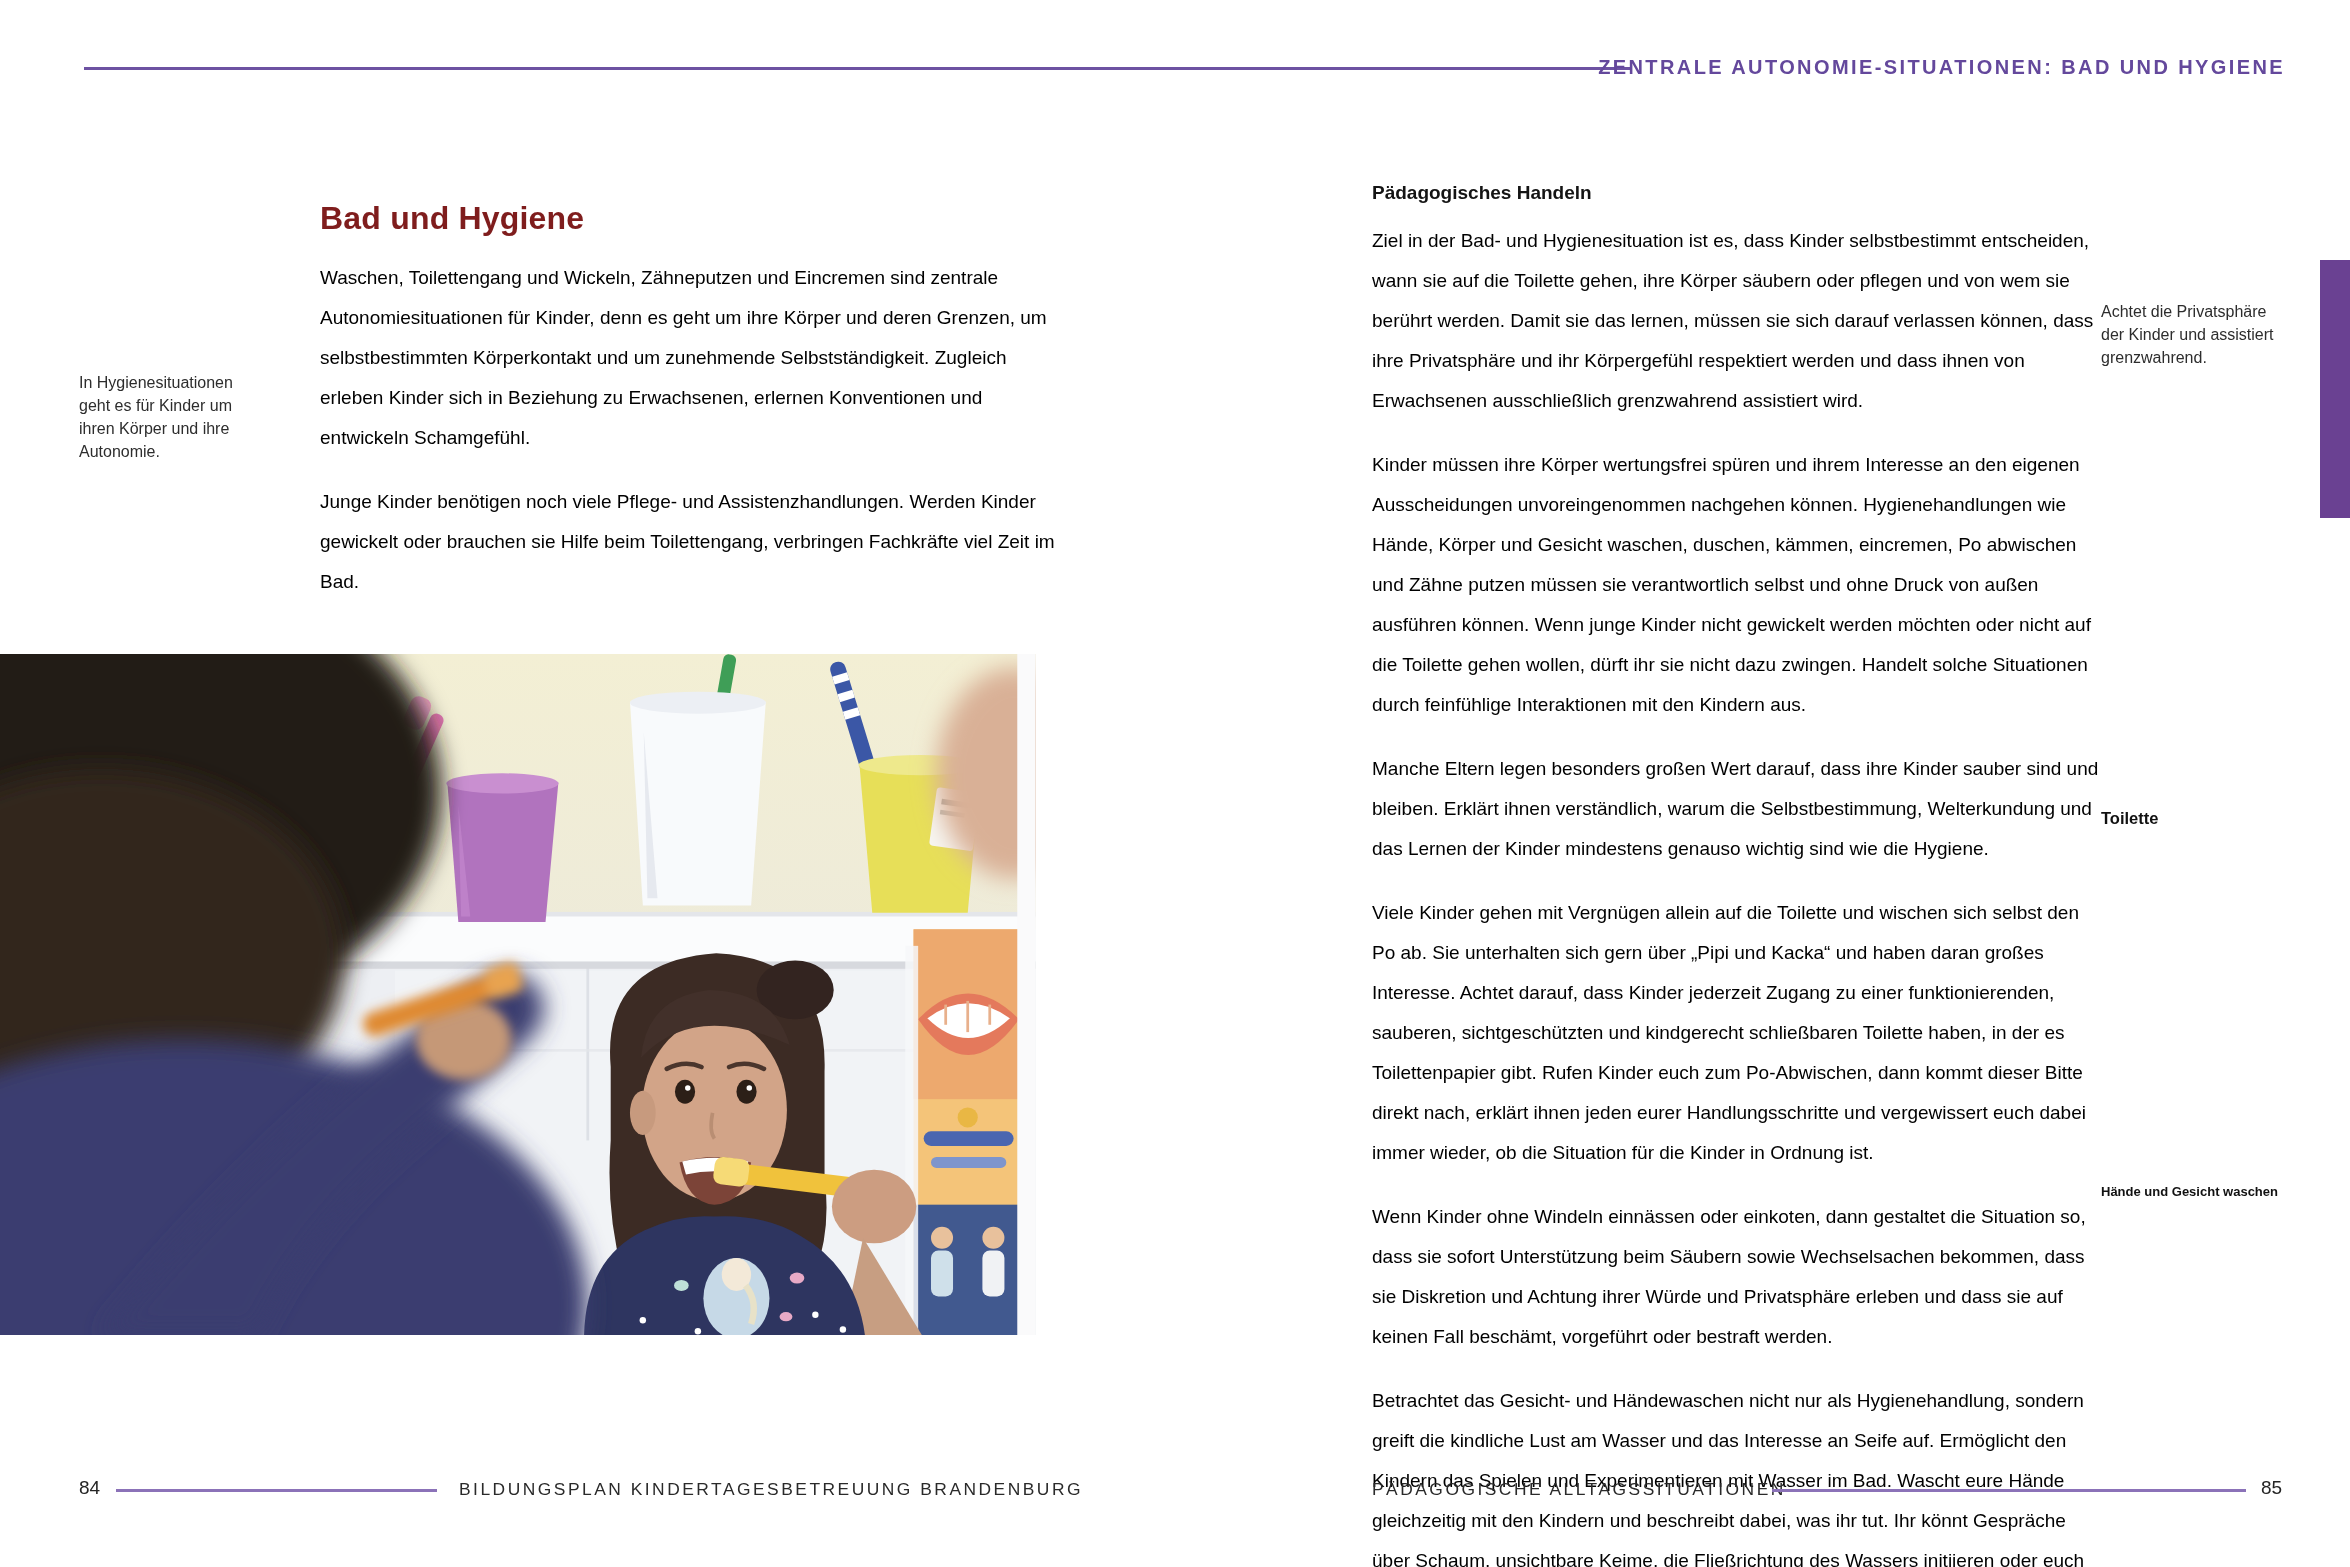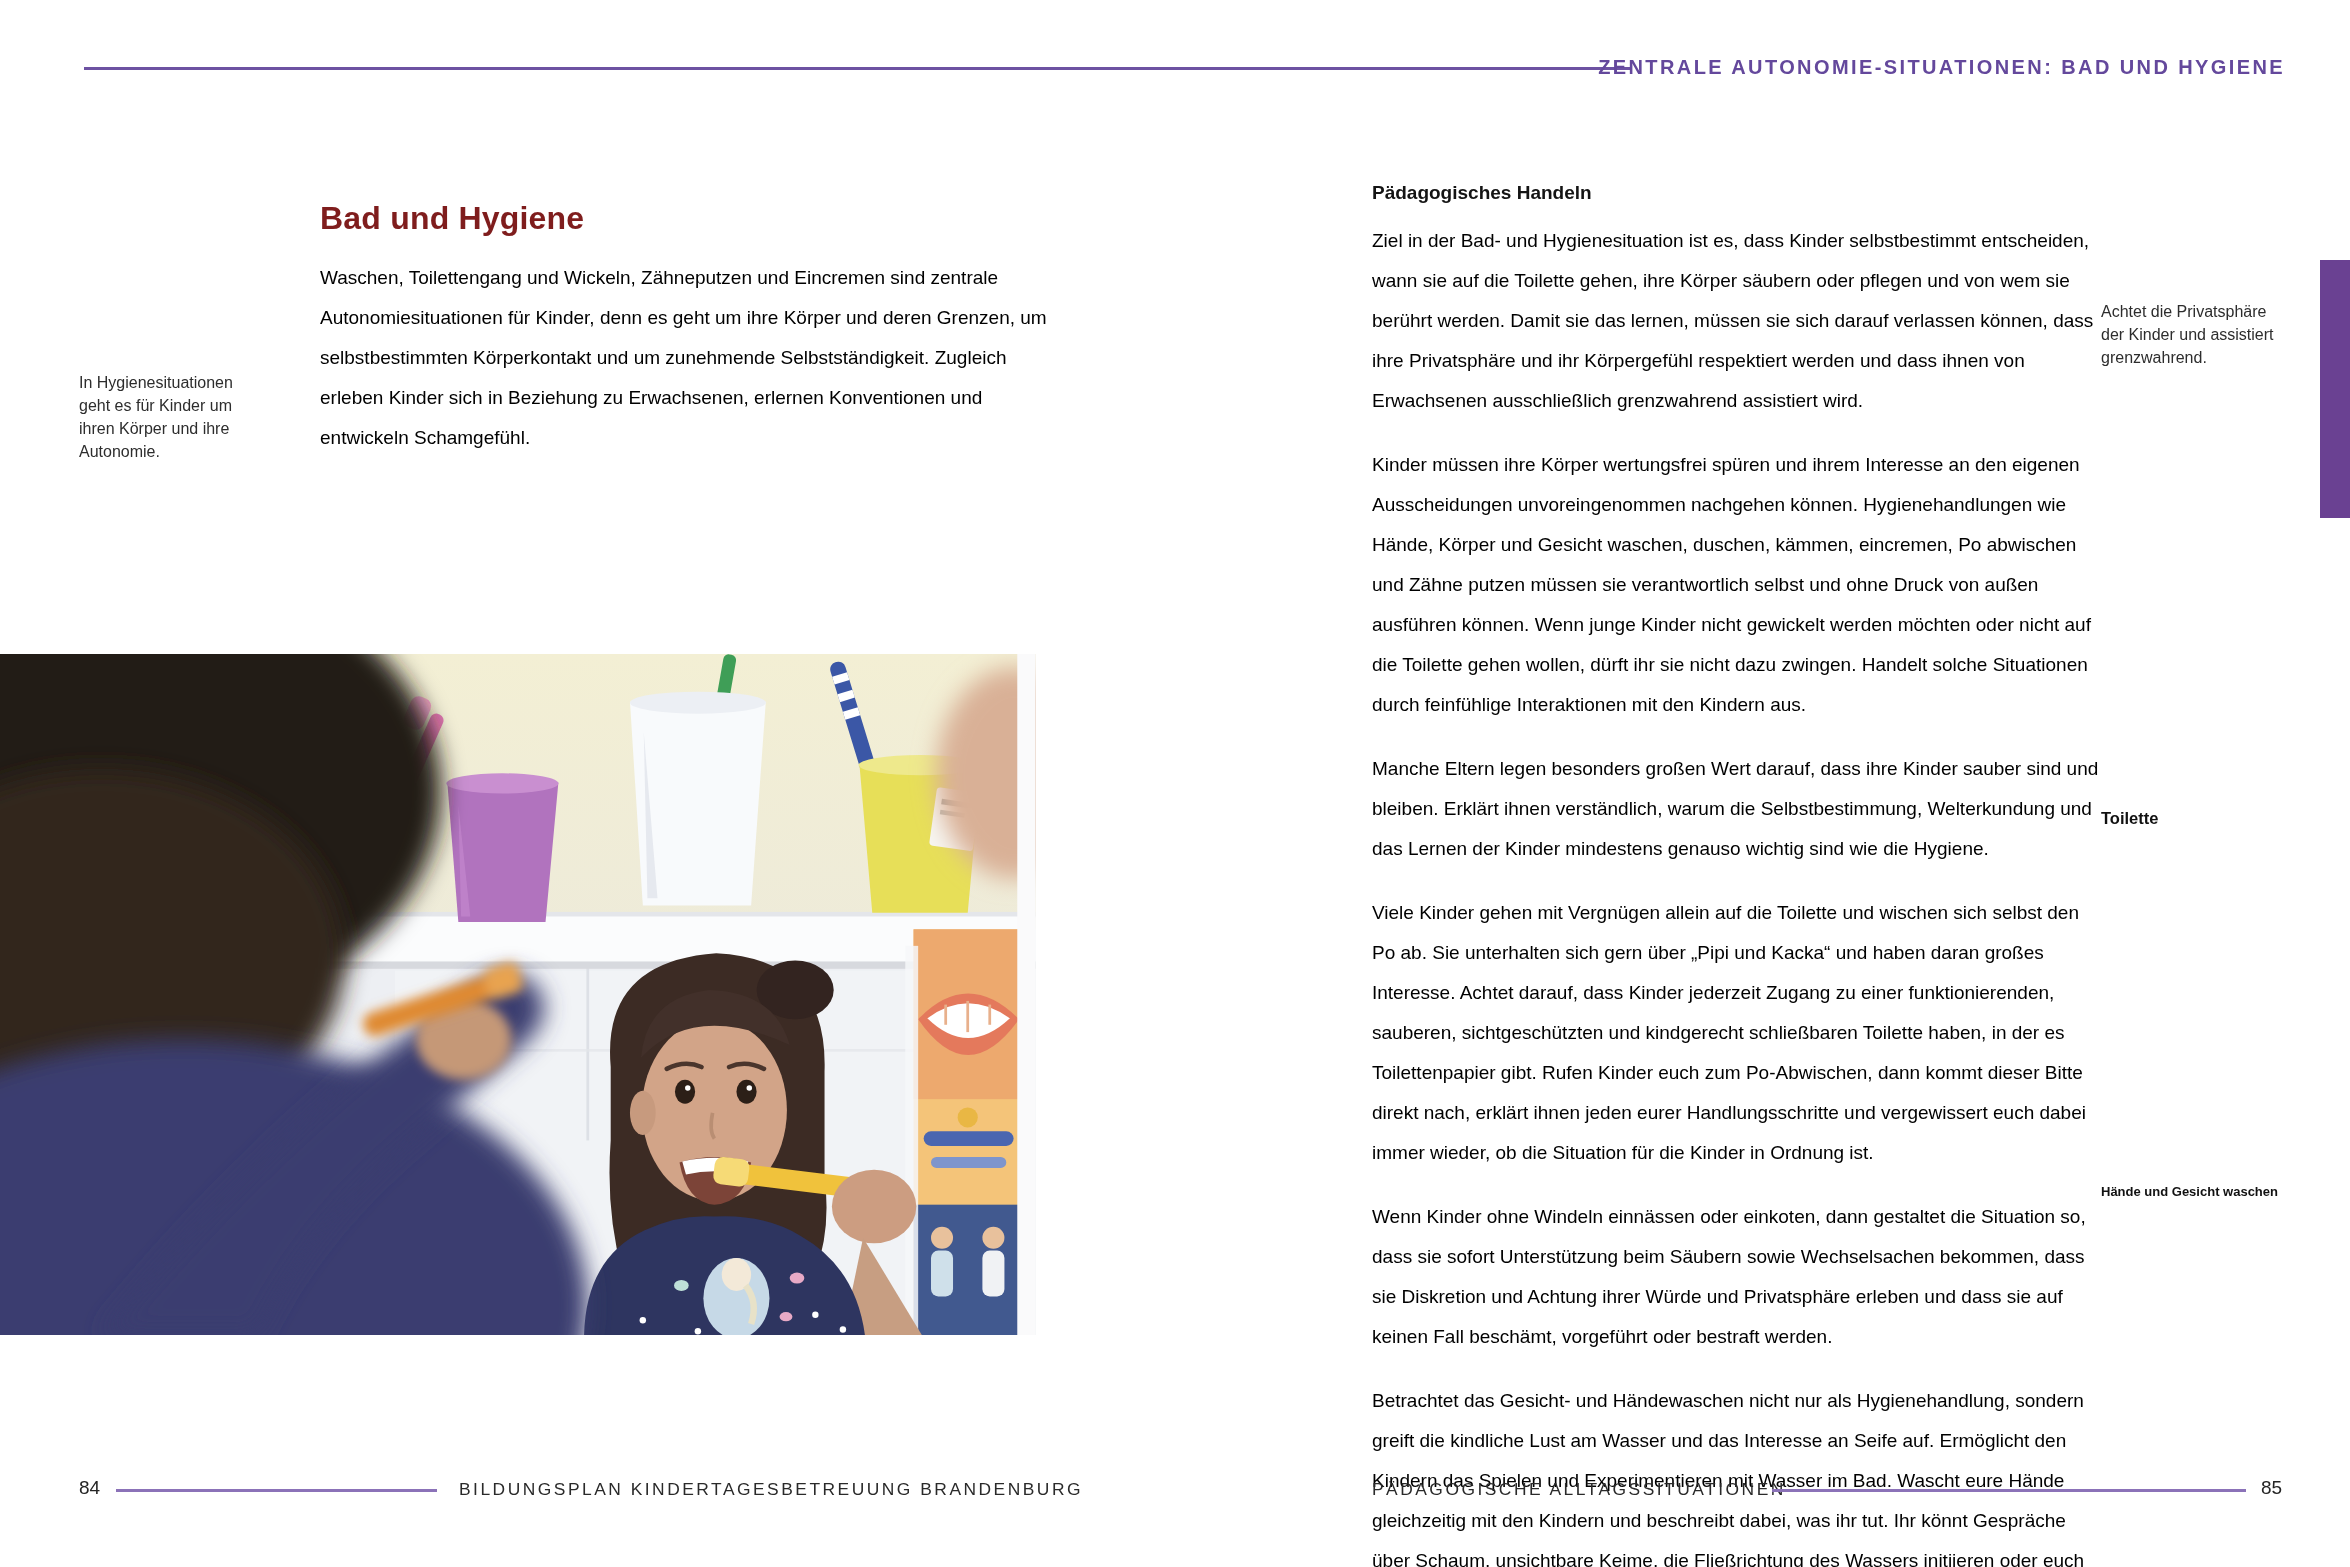--- a/index.html
+++ b/index.html
@@ -65,20 +65,21 @@
 <div class="canvas">
 
   <div class="hdr-rule"></div>
   <div class="hdr-title">ZENTRALE AUTONOMIE-SITUATIONEN: BAD UND HYGIENE</div>
 
   <div class="l-margin-note">In Hygienesituationen geht es für Kinder um ihren Körper und ihre Autonomie.</div>
   <h1 class="l-title">Bad und Hygiene</h1>
 
   <div class="l-body">
     <p class="body-par">Waschen, Toilettengang und Wickeln, Zähneputzen und Eincremen sind zentrale Autonomiesituationen für Kinder, denn es geht um ihre Körper und deren Grenzen, um selbstbestimmten Körperkontakt und um zunehmende Selbstständigkeit. Zugleich erleben Kinder sich in Beziehung zu Erwachsenen, erlernen Konventionen und entwickeln Schamgefühl.</p>
+    <p class="body-par">Junge Kinder benötigen noch viele Pflege- und Assistenzhandlungen. Werden Kinder gewickelt oder brauchen sie Hilfe beim Toilettengang, verbringen Fachkräfte viel Zeit im Bad.</p>
   </div>
 
   <div class="photo-wrap">
     <svg viewBox="0 0 1128 742" width="1036" height="681">
       <defs>
         <filter id="b6" x="-40%" y="-40%" width="180%" height="180%">
             <feGaussianBlur stdDeviation="6"></feGaussianBlur>
           </filter>
         <filter id="b12" x="-40%" y="-40%" width="180%" height="180%">
             <feGaussianBlur stdDeviation="13"></feGaussianBlur>

